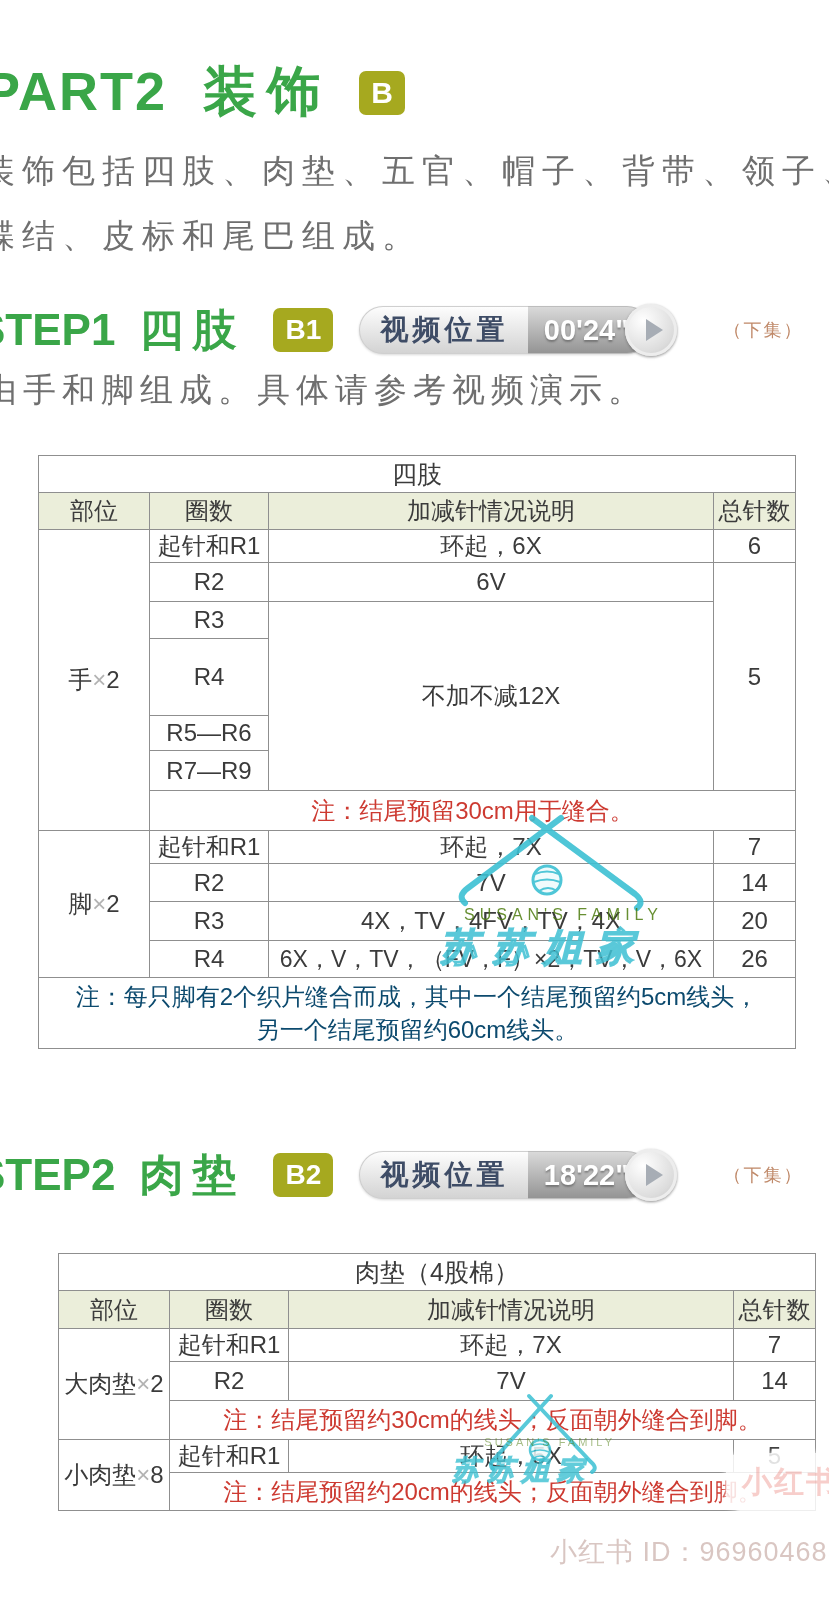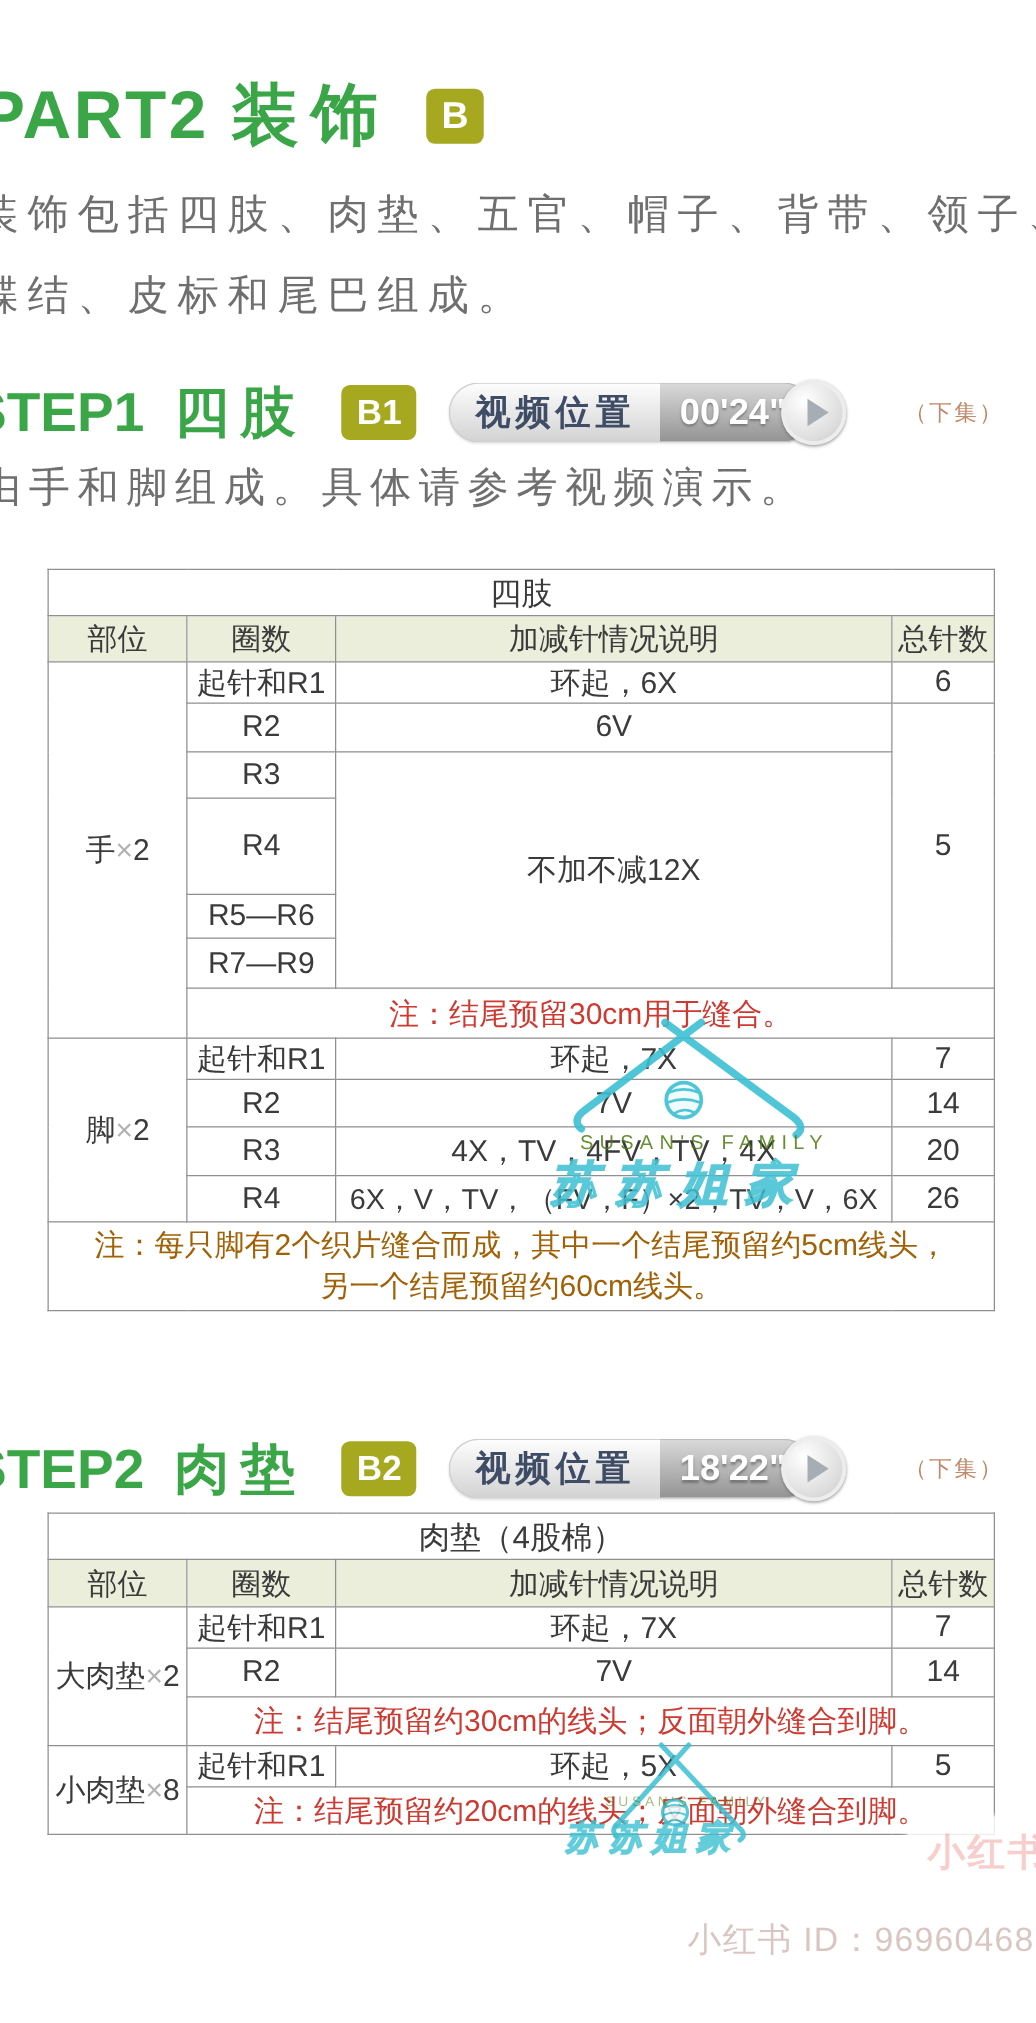--- a/index.html
+++ b/index.html
@@ -3,21 +3,21 @@
 <meta charset="utf-8">
 <style>
   html,body{margin:0;padding:0;background:#fff;}
   body{width:829px;height:1618px;position:relative;overflow:hidden;
        font-family:"Liberation Sans","DejaVu Sans",sans-serif;}
   .abs{position:absolute;}
 
   
   .part-row{left:-16px;top:56px;display:flex;align-items:center;}
   .part-title{font-size:54px;font-weight:bold;color:#3aa648;letter-spacing:2px;white-space:nowrap;}
-  .part-title .zh{margin-left:18px;letter-spacing:10px;text-align:center;}
+  .part-title .zh{margin-left:36px;letter-spacing:10px;text-align:center;}
   .badge{background:#a6a91f;color:#fff;font-weight:bold;border-radius:7px;
          display:flex;align-items:center;justify-content:center;}
   .badge.big{width:46px;height:44px;font-size:30px;margin-left:28px;}
   .badge.small{min-width:48px;height:44px;font-size:28px;padding:0 6px;margin-left:28px;}
 
   .intro{left:-18px;top:138px;width:900px;font-size:33px;color:#6f6f6f;
          letter-spacing:7px;line-height:65px;white-space:nowrap;}
 
   .step-row{left:-24px;display:flex;align-items:center;height:54px;}
   #step1-row{top:303px;} #step2-row{top:1148px;}
@@ -39,28 +39,28 @@
   .vp-play{position:absolute;right:-26px;top:-2px;width:52px;height:52px;border-radius:50%;
            background:radial-gradient(circle at 35% 32%,#ffffff,#dcdcdc 65%,#bdbdbd);
            box-shadow:0 1px 3px rgba(0,0,0,.3),inset 0 0 0 3px #ededed;}
   .play-arrow{position:absolute;left:21px;top:15px;width:0;height:0;
               border-left:17px solid #a7adb5;border-top:11px solid transparent;border-bottom:11px solid transparent;}
   .episode{font-size:18px;color:#c08a6a;margin-left:72px;letter-spacing:2px;white-space:nowrap;}
 
   
   table{border-collapse:collapse;table-layout:fixed;width:757px;position:absolute;left:38px;
         font-size:24px;color:#3b3b3b;background:#fff;}
-  #table-limbs{top:455px;} #table-paw{top:1210px;}
+  #table-limbs{top:455px;} #table-paw{top:1253px;margin-left:20px;}
   td{border:1px solid #8f8f8f;text-align:center;vertical-align:middle;padding:0;overflow:hidden;}
   tr.h36 td{height:36px;} .rh37{height:37px;} .rh38{height:38px;} .rh36{height:36px;}
   .rh76{height:76px;} .rh34{height:34px;} .rh39{height:39px;} .rh70{height:70px;}
   td.title-cell{font-size:25px;}
   tr.header-row td{background:#ebeeda;}
   td.note{color:#cd3a31;}
-  td.note2{color:#a16207;line-height:33px;margin-left:28px;}
+  td.note2{color:#0c4a6e;line-height:33px;margin-left:28px;}
   td.tight{font-size:23px;letter-spacing:0;}
   .mult{color:#b3b3b3;}
 
   
   .wm{pointer-events:none;}
   .wm-latin{color:#4d7c0f;opacity:.85;text-align:right;letter-spacing:5px;font-size:16px;}
   #wm1-latin{left:443px;top:906px;width:220px;}
   .wm-zh{color:rgba(63,192,210,0.10);-webkit-text-stroke:1.5px rgba(63,192,210,.85);
          font-weight:bold;text-align:left;font-style:italic;}
   #wm1-zh{left:440px;top:922px;width:236px;font-size:38px;letter-spacing:14px;}

